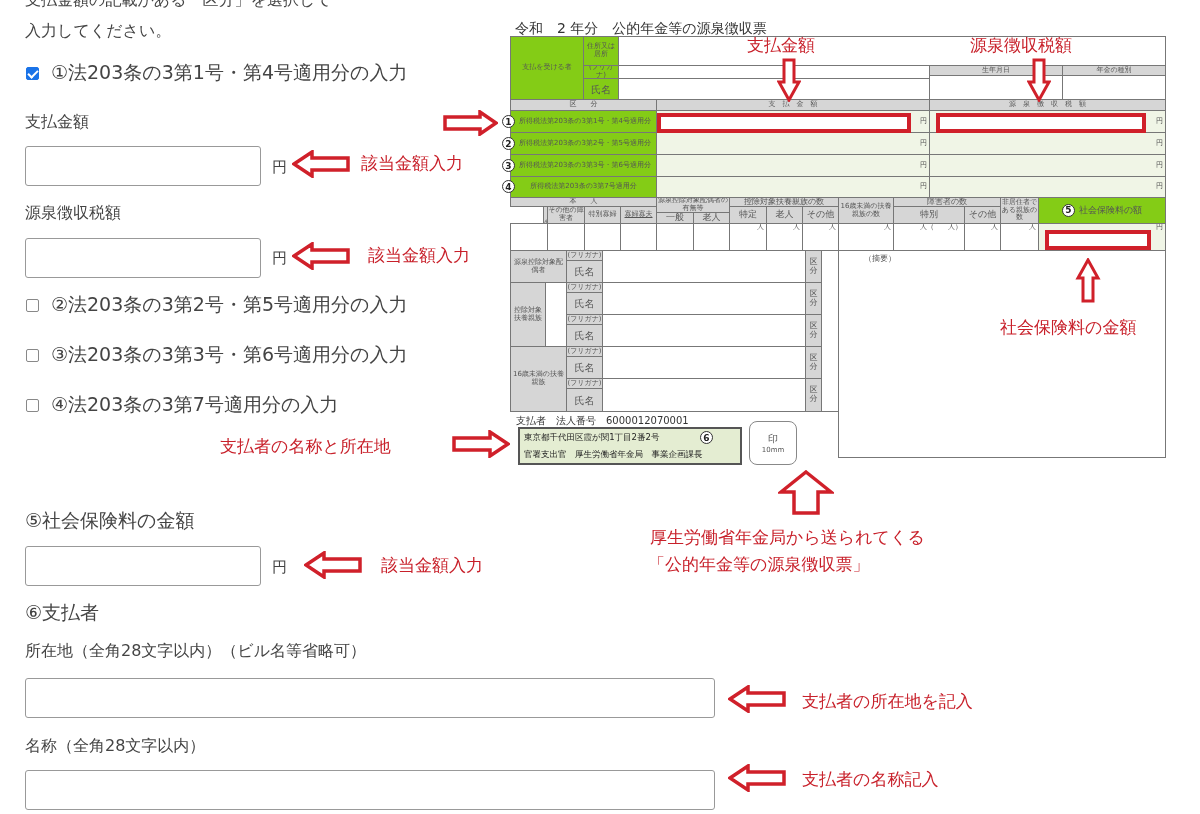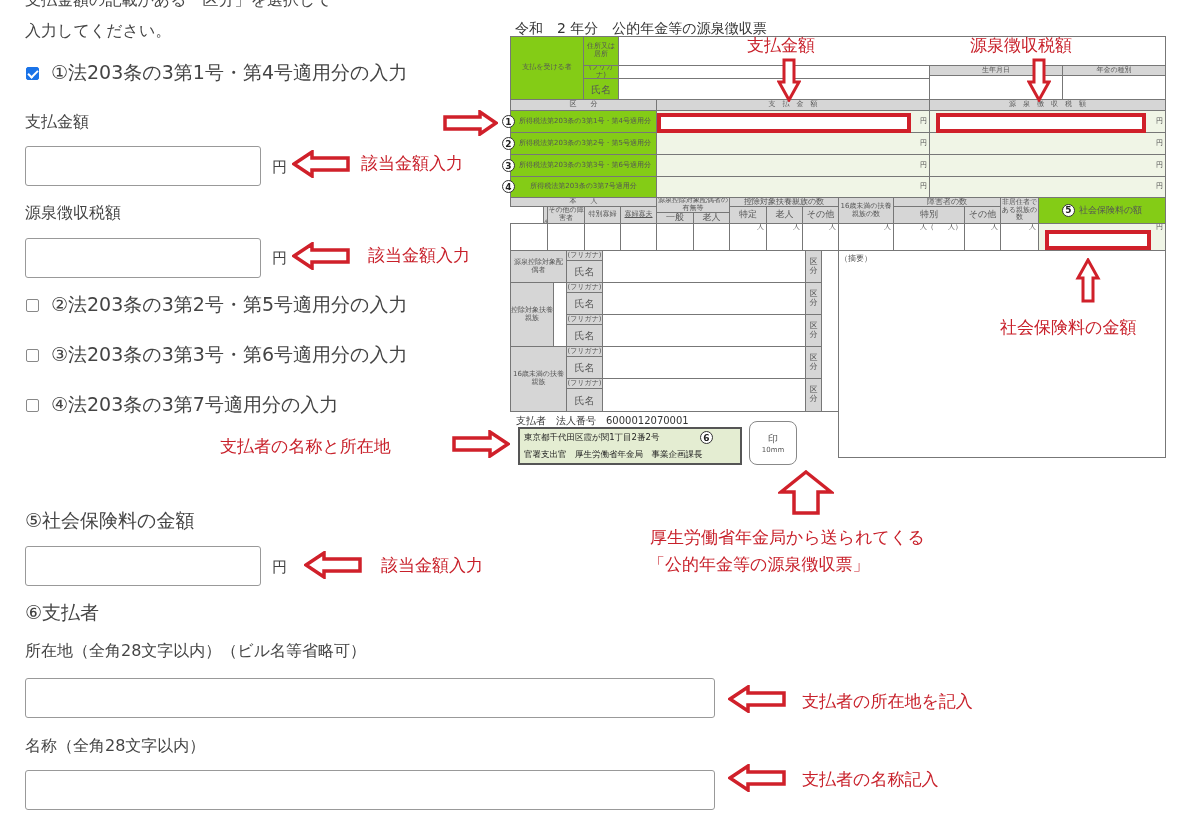--- a/index.html
+++ b/index.html
@@ -172,21 +172,21 @@
   <div class="cell" style="left:766px; top:223px; width:37px; height:28px; align-items:flex-start; justify-content:flex-end; padding-right:2px;">人</div>
   <div class="cell" style="left:802px; top:223px; width:37px; height:28px; align-items:flex-start; justify-content:flex-end; padding-right:2px;">人</div>
   <div class="cell" style="left:838px; top:223px; width:56px; height:28px; align-items:flex-start; justify-content:flex-end; padding-right:2px;">人</div>
   <div class="cell" style="left:893px; top:223px; width:72px; height:28px; align-items:flex-start; justify-content:flex-end; padding-right:2px;">人（　　人）</div>
   <div class="cell" style="left:964px; top:223px; width:37px; height:28px; align-items:flex-start; justify-content:flex-end; padding-right:2px;">人</div>
   <div class="cell" style="left:1000px; top:223px; width:39px; height:28px; align-items:flex-start; justify-content:flex-end; padding-right:2px;">人</div>
   <div class="cell lgreen" style="left:1038px; top:223px; width:128px; height:28px; align-items:flex-start; justify-content:flex-end; padding-right:2px;">円</div>
   <div class="redbox" style="left:1045px; top:230px; width:106px; height:20px;"></div>
 
   <div class="cell gray" style="left:510px; top:250px; width:57px; height:33px;">源泉控除対象配偶者</div>
-  <div class="cell gray" style="left:510px; top:282px; width:44px; height:65px;">控除対象扶養親族</div>
+  <div class="cell gray" style="left:510px; top:282px; width:36px; height:65px;">控除対象扶養親族</div>
   <div class="cell gray" style="left:510px; top:346px; width:57px; height:66px;">16歳未満の扶養親族</div>
 
   <div class="cell gray" style="left:566px; top:250px; width:37px; height:11px;">(フリガナ)</div>
   <div class="cell gray" style="left:566px; top:260px; width:37px; height:23px; font-size:10px;">氏名</div>
   <div class="cell gray" style="left:566px; top:282px; width:37px; height:11px;">(フリガナ)</div>
   <div class="cell gray" style="left:566px; top:292px; width:37px; height:23px; font-size:10px;">氏名</div>
   <div class="cell gray" style="left:566px; top:314px; width:37px; height:11px;">(フリガナ)</div>
   <div class="cell gray" style="left:566px; top:324px; width:37px; height:23px; font-size:10px;">氏名</div>
   <div class="cell gray" style="left:566px; top:346px; width:37px; height:11px;">(フリガナ)</div>
   <div class="cell gray" style="left:566px; top:356px; width:37px; height:23px; font-size:10px;">氏名</div>
@@ -199,21 +199,21 @@
   <div class="cell" style="left:602px; top:346px; width:204px; height:33px;"></div>
   <div class="cell" style="left:602px; top:378px; width:204px; height:34px;"></div>
 
   <div class="cell gray" style="left:805px; top:250px; width:17px; height:33px; font-size:8px;">区分</div>
   <div class="cell gray" style="left:805px; top:282px; width:17px; height:33px; font-size:8px;">区分</div>
   <div class="cell gray" style="left:805px; top:314px; width:17px; height:33px; font-size:8px;">区分</div>
   <div class="cell gray" style="left:805px; top:346px; width:17px; height:33px; font-size:8px;">区分</div>
   <div class="cell gray" style="left:805px; top:378px; width:17px; height:34px; font-size:8px;">区分</div>
   <div class="cell" style="left:821px; top:250px; width:18px; height:162px;"></div>
 
-  <div class="cell" style="left:838px; top:250px; width:328px; height:208px; align-items:flex-start; justify-content:flex-start; padding:4px 0 0 1px; font-size:8px;">（摘要）</div>
+  <div class="cell" style="left:838px; top:250px; width:328px; height:208px; align-items:flex-start; justify-content:flex-start; padding:4px 0 0 25px; font-size:8px;">（摘要）</div>
 
   <div class="abs" style="left:516px; top:414px; font-size:10px; color:#333;">支払者　法人番号　6000012070001</div>
   <div class="abs" style="left:518px; top:427px; width:224px; height:38px; border:2px solid #555; background:#e4edd2;">
     <div style="position:absolute; left:4px; top:3px; font-size:8.5px; color:#222;">東京都千代田区霞が関1丁目2番2号</div>
     <div style="position:absolute; left:180px; top:2px;" class="circ">6</div>
     <div style="position:absolute; left:4px; top:20px; font-size:8.5px; color:#222;font-family:Liberation Mono, monospace;">官署支出官　厚生労働省年金局　事業企画課長</div>
   </div>
   <div class="abs" style="left:749px; top:421px; width:48px; height:44px; border:1px solid #888; border-radius:8px; background:#fff; text-align:center;">
     <div style="font-size:10px; color:#555; margin-top:10px;">印</div>
     <div style="font-size:7px; color:#555;">10mm</div>

